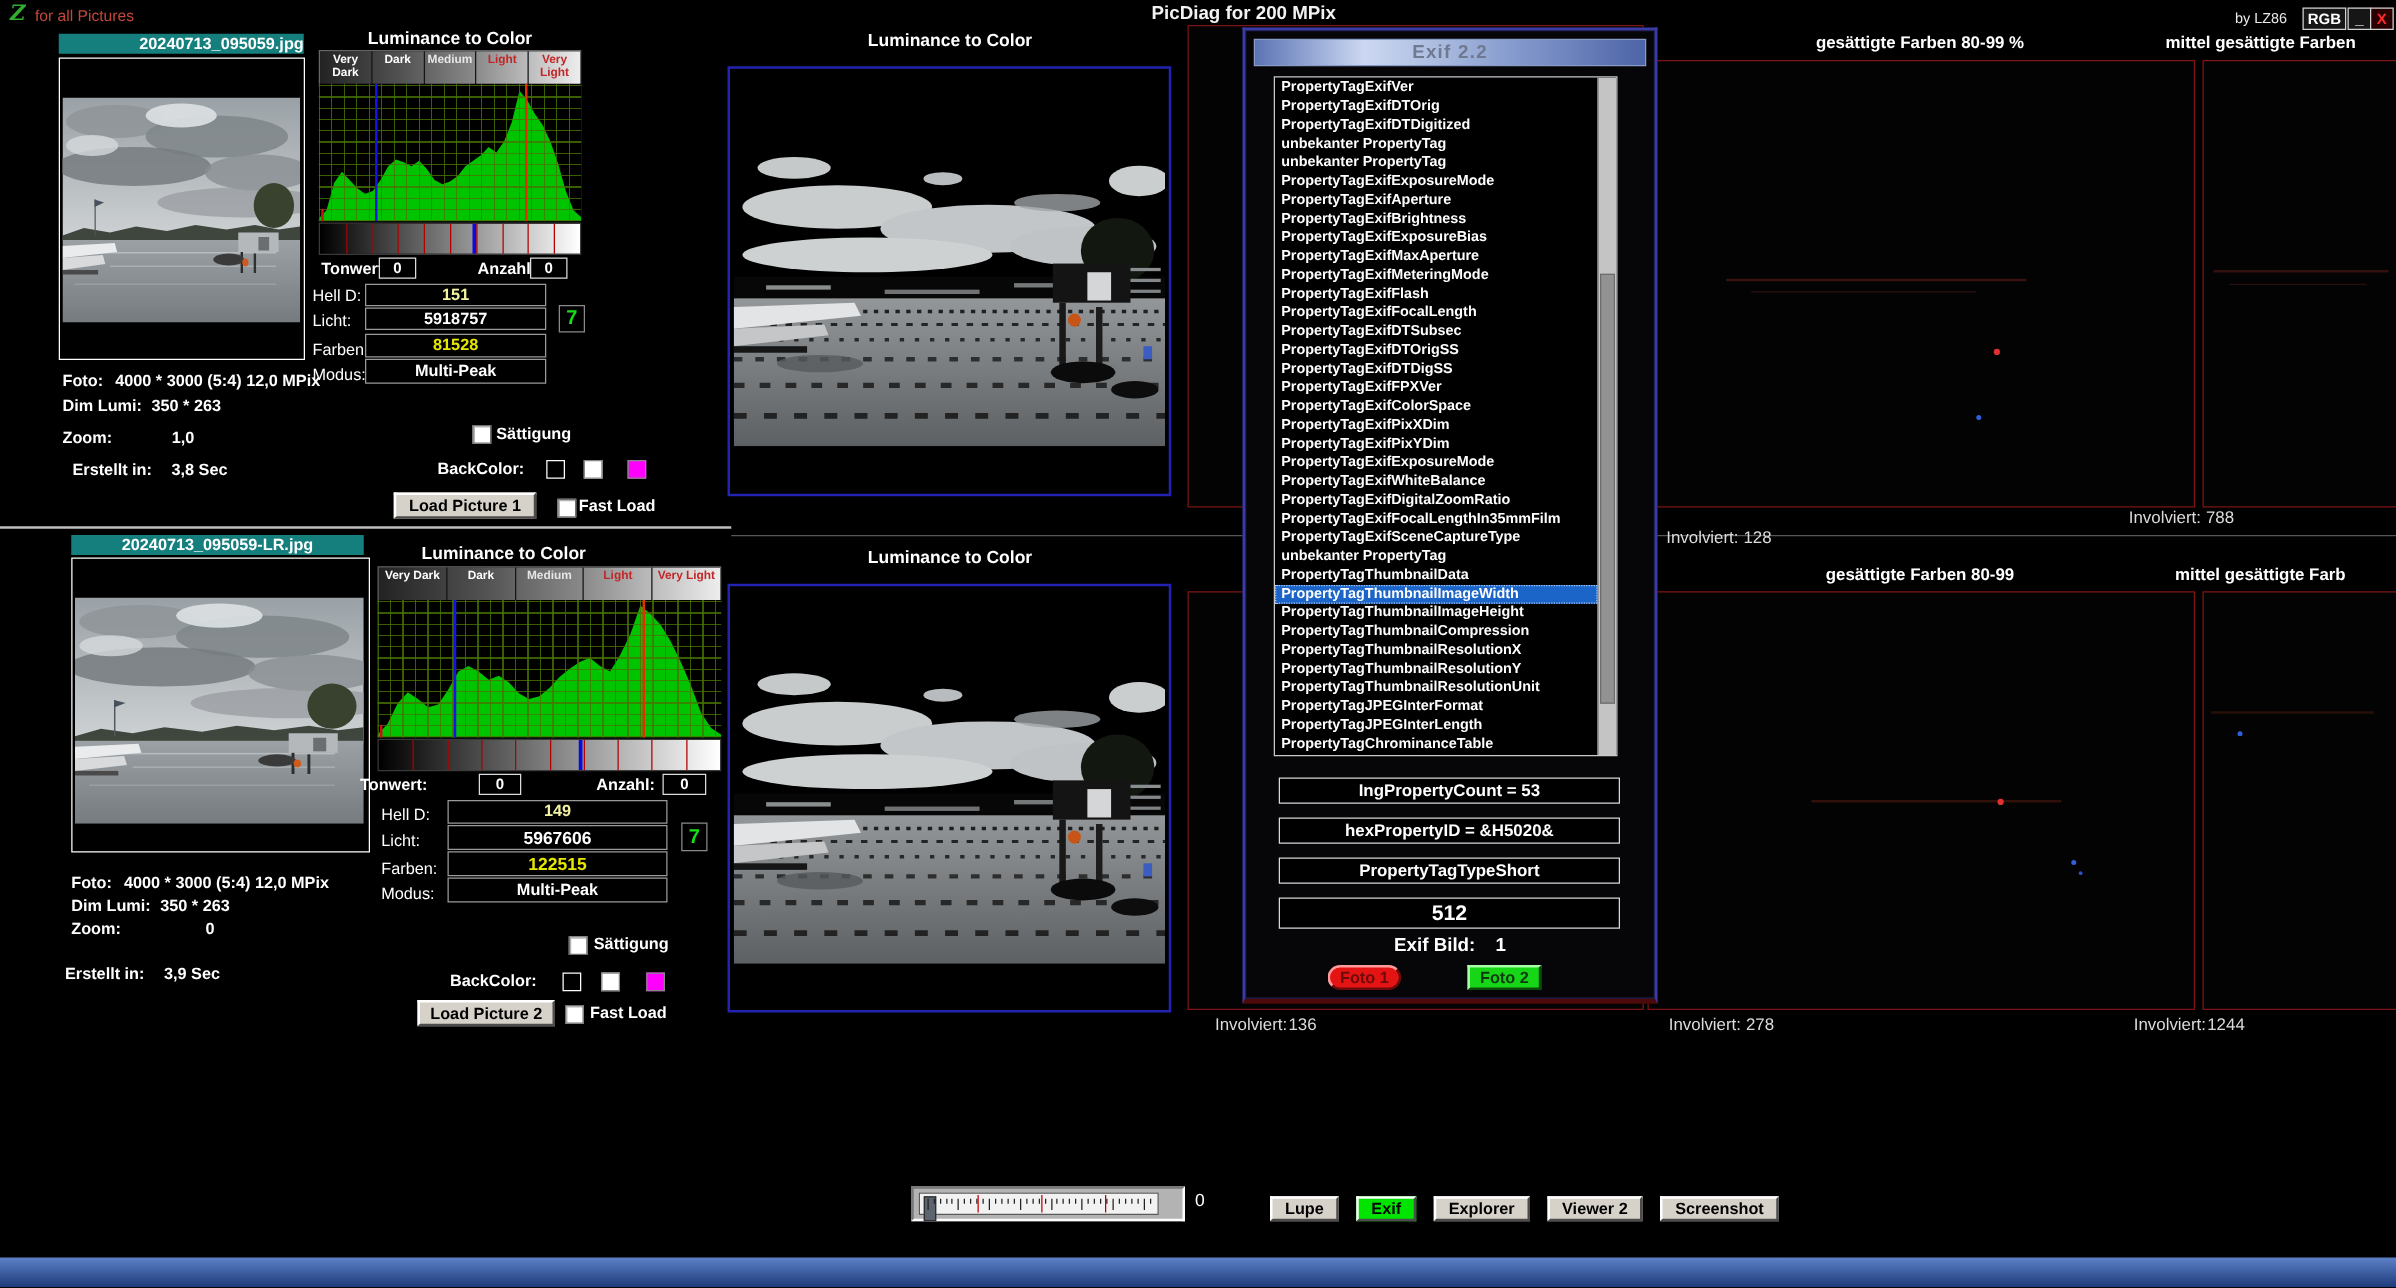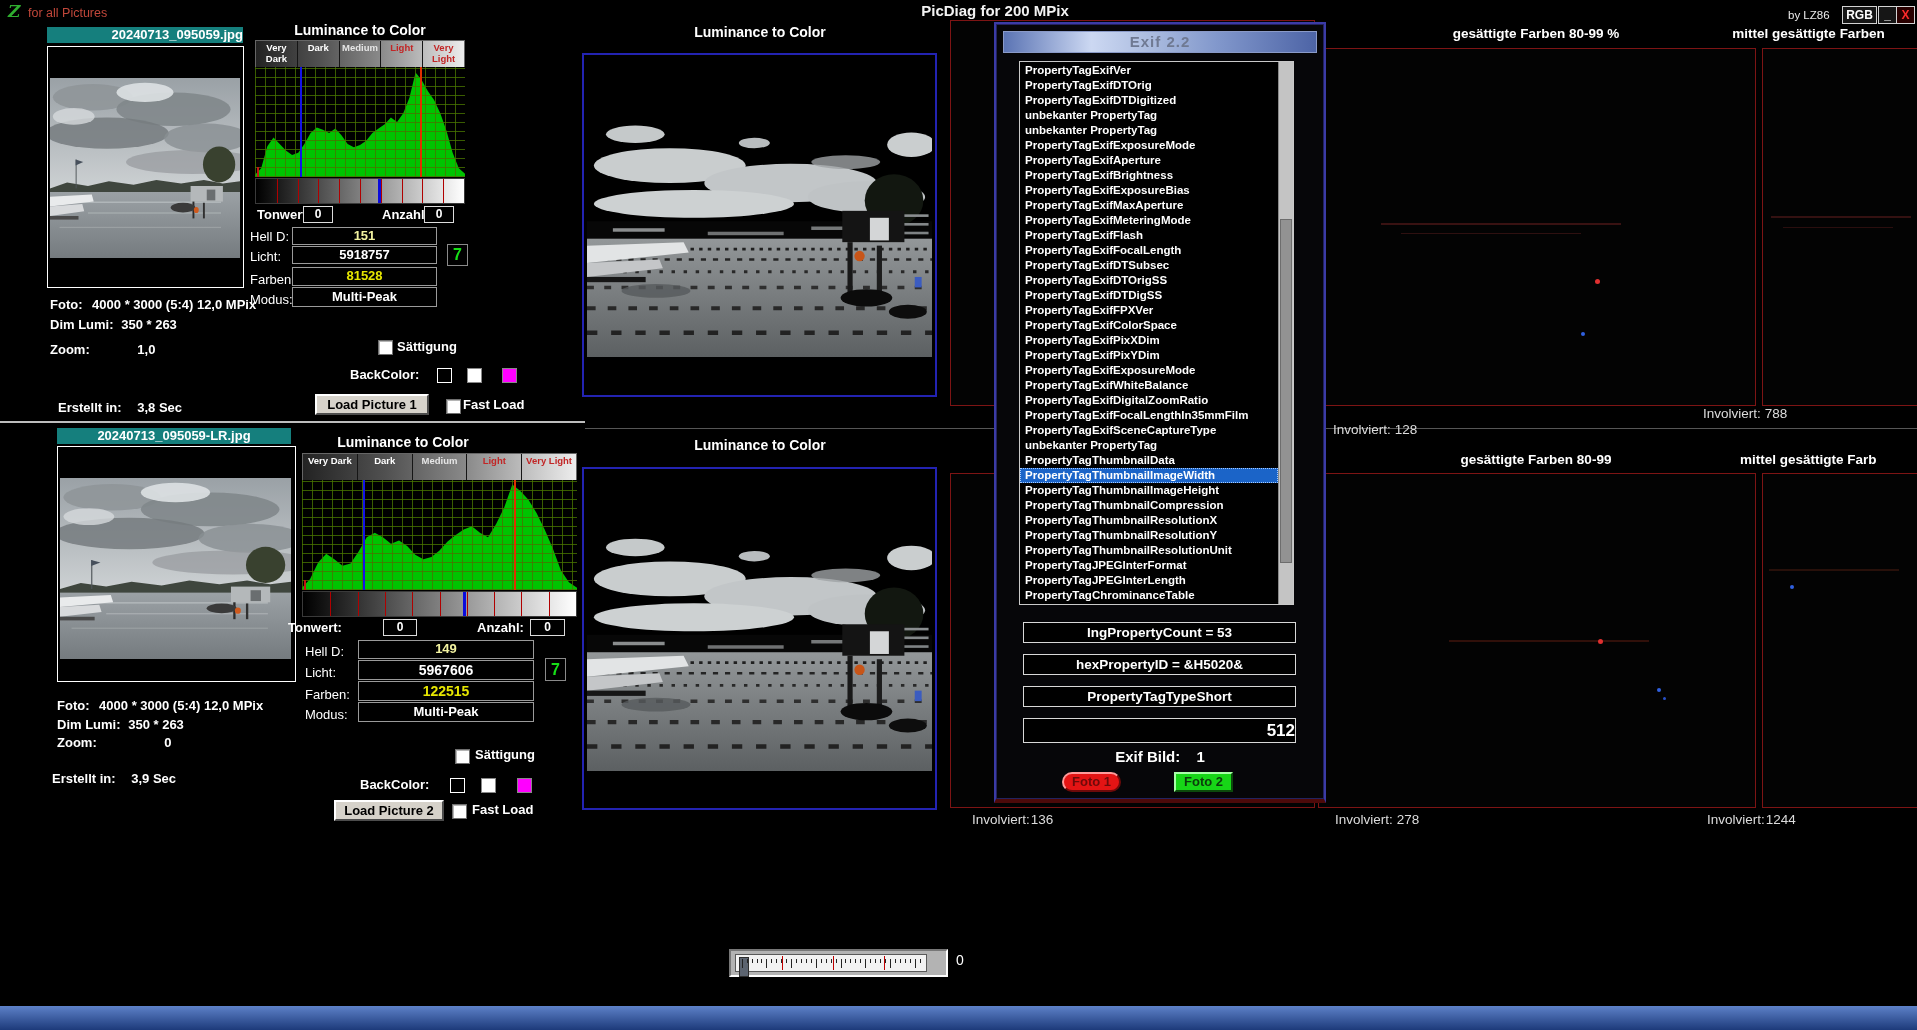--- a/index.html
+++ b/index.html
@@ -179,21 +179,21 @@
     <span style="margin-left:6px;">4000 * 3000  (5:4)  12,0 MPix</span>
   </div>
   <div class="lbl" style="left:50px;top:317px;">
     <span>Dim Lumi:</span>
     <span style="margin-left:4px;">350 * 263</span>
   </div>
   <div class="lbl" style="left:50px;top:342px;">
     <span>Zoom:</span>
     <span style="margin-left:44px;">1,0</span>
   </div>
-  <div class="lbl" style="left:58px;top:400px;">
+  <div class="lbl" style="left:58px;top:368px;">
     <span>Erstellt in:</span>
     <span style="margin-left:12px;">3,8 Sec</span>
   </div>
 
   <div class="hdr" style="left:255px;top:22px;width:210px;font-size:14px;">Luminance to Color</div>
   <div class="zones" style="left:255px;top:40px;width:208px;height:27px;">
     <div class="zone">Very Dark</div>
     <div class="zone">Dark</div>
     <div class="zone">Medium</div>
     <div class="zone">Light</div>
@@ -424,21 +424,21 @@
           <div class="exif-item">PropertyTagJPEGInterLength</div>
           <div class="exif-item">PropertyTagChrominanceTable</div>
         </div>
       <div class="sbar" style="right:0;top:0;bottom:0;width:14px;">
         <div class="sthumb" style="top:29%;height:63%;"></div>
       </div>
     </div>
     <div class="ibox" style="left:27px;top:598px;width:271px;height:19px;line-height:19px;">IngPropertyCount = 53</div>
     <div class="ibox" style="left:27px;top:630px;width:271px;height:19px;line-height:19px;">hexPropertyID = &amp;H5020&amp;</div>
     <div class="ibox" style="left:27px;top:662px;width:271px;height:19px;line-height:19px;">PropertyTagTypeShort</div>
-    <div class="ibox" style="left:27px;top:694px;width:271px;height:23px;line-height:23px;font-size:17px;text-align:right;">512</div>
+    <div class="ibox" style="left:27px;top:694px;width:271px;height:23px;line-height:23px;font-size:17px;">512</div>
     <div class="abs" style="left:0;top:724px;width:100%;text-align:center;color:#fff;font-weight:bold;font-size:15px;">
       <span>Exif Bild:</span>
       <span style="margin-left:12px;">1</span>
     </div>
     <div class="btn3d" style="left:66px;top:748px;width:55px;height:16px;line-height:16px;background:#e41414;color:#6e0a0a;border-color:#ff9a9a #6e0a0a #6e0a0a #ff9a9a;border-radius:10px;">Foto 1</div>
     <div class="btn3d" style="left:178px;top:748px;width:55px;height:16px;line-height:16px;background:#17d617;color:#0c3a0c;border-color:#a8ffa8 #0c4a0c #0c4a0c #a8ffa8;">Foto 2</div>
   </div>
 
   <div class="slider" style="left:729px;top:949px;width:215px;height:24px;">
     <div class="ruler" id="ruler" style="left:4px;top:3px;width:190px;height:16px;">
@@ -479,15 +479,16 @@
         <div class="tick" style="left: 88.8%;"></div>
         <div class="tick" style="left: 91.4%;"></div>
         <div class="tick tall" style="left: 94%;"></div>
         <div class="tick" style="left: 96.6%;"></div>
         <div class="sred" style="left: 24%;"></div>
         <div class="sred" style="left: 51%;"></div>
         <div class="sred" style="left: 78%;"></div>
       </div>
   </div>
   <span class="lbl" style="left:956px;top:952px;font-weight:normal;font-size:14px;">0</span>
+  <div id="footer-buttons"><div class="btn3d fbtn">Lupe</div><div class="btn3d fbtn active">Exif</div><div class="btn3d fbtn">Explorer</div><div class="btn3d fbtn">Viewer 2</div><div class="btn3d fbtn">Screenshot</div></div>
 
   <div class="abs" style="left:0;top:1006px;width:1917px;height:24px;background:linear-gradient(180deg,#5d81c8,#1d3a7a);"></div>
 </div>
 
 </body></html>

